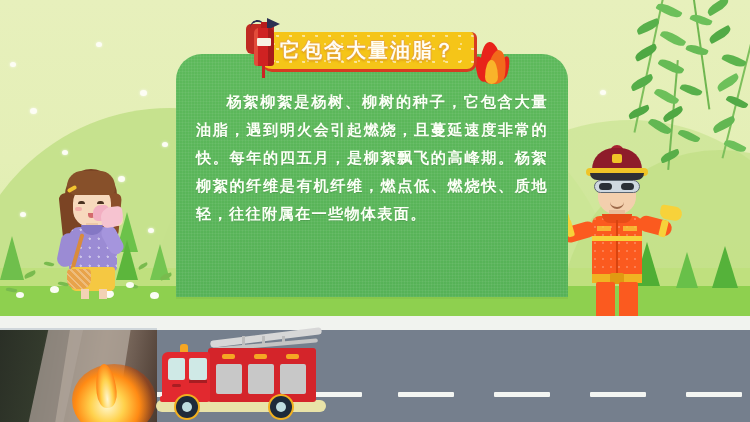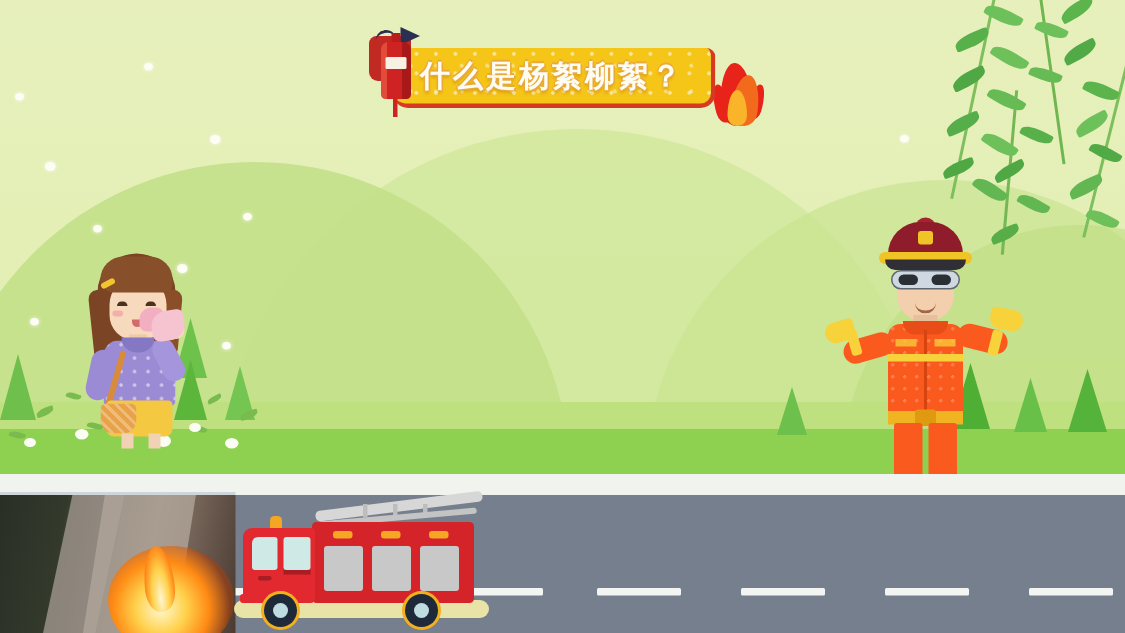--- a/index.html
+++ b/index.html
@@ -390,32 +390,35 @@
     <div class="t-panel p3"></div>
     <div class="t-bumper"></div>
     <div class="t-wheel w1"></div>
     <div class="t-wheel w2"></div>
     <div class="t-tire w1"></div>
     <div class="t-tire w2"></div>
     <div class="t-hub w1"></div>
     <div class="t-hub w2"></div>
   </div>
 
+  <div id="panel">
+    <div id="bodytext">杨絮柳絮是杨树、柳树的种子，它包含大量油脂，遇到明火会引起燃烧，且蔓延速度非常的快。每年的四五月，是柳絮飘飞的高峰期。杨絮柳絮的纤维是有机纤维，燃点低、燃烧快、质地轻，往往附属在一些物体表面。</div>
+  </div>
 
   <div id="flame">
     <i class="f1"></i>
       <i class="f4"></i>
       <i class="f5"></i>
       <i class="f2"></i>
       <i class="f3"></i>
   </div>
 
   <div id="banner-tab"></div>
   <div id="banner">
-    <span id="banner-title">什么是杨絮柳絮？</span>
+    <span id="banner-title">它包含大量油脂？</span>
   </div>
 
   <div id="ext">
     <div class="hose"></div>
     <div class="horn"></div>
     <div class="neck"></div>
     <div class="body"></div>
     <div class="label"></div>
     <div class="stand"></div>
   </div>

